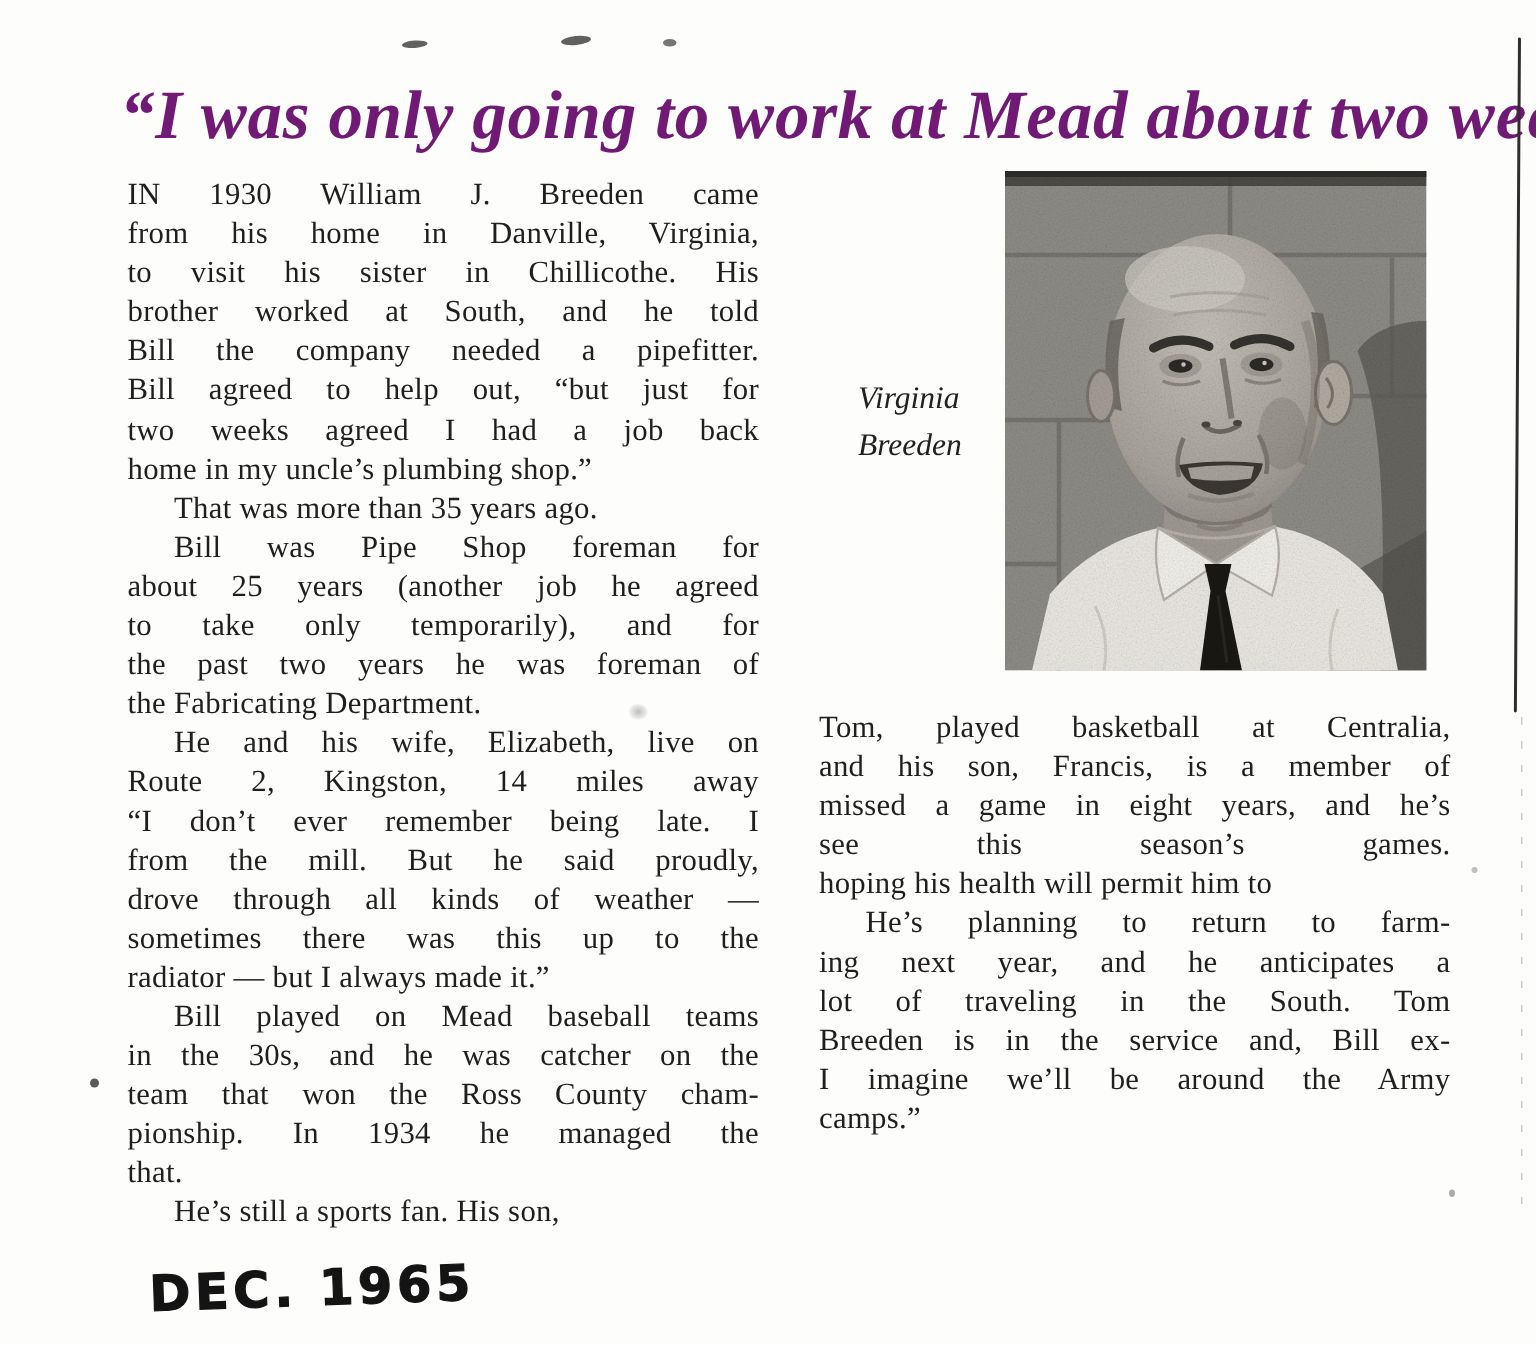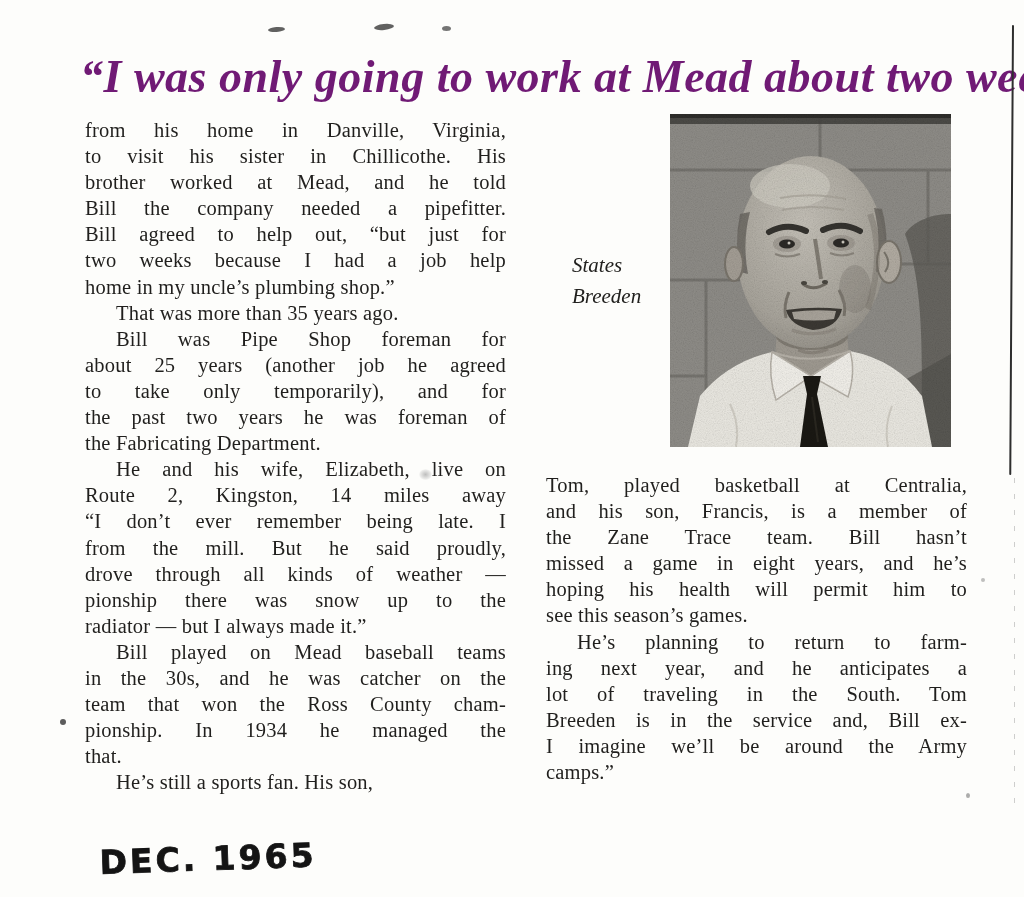--- a/index.html
+++ b/index.html
@@ -71,79 +71,79 @@
 </style>
 </head>
 <body>
 
 <div class="page">
 
   <div class="headline">“I was only going to work at Mead about two weeks”</div>
 
   <div class="bodycol col-left">
       <div class="para">
+        <div class="line">IN 1930 William J. Breeden came</div>
         <div class="line">from his home in Danville, Virginia,</div>
         <div class="line">to visit his sister in Chillicothe. His</div>
-        <div class="line">brother worked at Mead, and he told</div>
+        <div class="line">brother worked at South, and he told</div>
         <div class="line">Bill the company needed a pipefitter.</div>
         <div class="line">Bill agreed to help out, “but just for</div>
-        <div class="line">two weeks because I had a job help</div>
+        <div class="line">two weeks agreed I had a job back</div>
         <div class="line">home in my uncle’s plumbing shop.”</div>
       </div>
       <div class="para indent">
         <div class="line">That was more than 35 years ago.</div>
       </div>
       <div class="para indent">
         <div class="line">Bill was Pipe Shop foreman for</div>
         <div class="line">about 25 years (another job he agreed</div>
         <div class="line">to take only temporarily), and for</div>
         <div class="line">the past two years he was foreman of</div>
         <div class="line">the Fabricating Department.</div>
       </div>
       <div class="para indent">
         <div class="line">He and his wife, Elizabeth, live on</div>
         <div class="line">Route 2, Kingston, 14 miles away</div>
         <div class="line">“I don’t ever remember being late. I</div>
         <div class="line">from the mill. But he said proudly,</div>
         <div class="line">drove through all kinds of weather —</div>
-        <div class="line">pionship there was snow up to the</div>
+        <div class="line">sometimes there was this up to the</div>
         <div class="line">radiator — but I always made it.”</div>
       </div>
       <div class="para indent">
         <div class="line">Bill played on Mead baseball teams</div>
         <div class="line">in the 30s, and he was catcher on the</div>
         <div class="line">team that won the Ross County cham-</div>
         <div class="line">pionship. In 1934 he managed the</div>
         <div class="line">that.</div>
       </div>
       <div class="para indent">
         <div class="line">He’s still a sports fan. His son,</div>
       </div>
     </div>
   <div class="bodycol col-right">
       <div class="para">
         <div class="line">Tom, played basketball at Centralia,</div>
         <div class="line">and his son, Francis, is a member of</div>
-        <div class="line">the Zane Trace team. Bill hasn’t</div>
         <div class="line">missed a game in eight years, and he’s</div>
+        <div class="line">see this season’s games.</div>
         <div class="line">hoping his health will permit him to</div>
-        <div class="line">see this season’s games.</div>
       </div>
       <div class="para indent">
         <div class="line">He’s planning to return to farm-</div>
         <div class="line">ing next year, and he anticipates a</div>
         <div class="line">lot of traveling in the South. Tom</div>
         <div class="line">Breeden is in the service and, Bill ex-</div>
         <div class="line">I imagine we’ll be around the Army</div>
         <div class="line">camps.”</div>
       </div>
     </div>
 
   <div class="caption">
-    <div>States</div>
+    <div>Virginia</div>
     <div>Breeden</div>
   </div>
 
   <div class="photo">
     <svg width="281" height="333" viewBox="0 0 281 333">
       <defs>
         <radialGradient id="gHead" cx="45%" cy="35%" r="75%">
           <stop offset="0%" stop-color="#c6c2b9"></stop>
           <stop offset="70%" stop-color="#aaa69d"></stop>
           <stop offset="100%" stop-color="#8f8b83"></stop>

